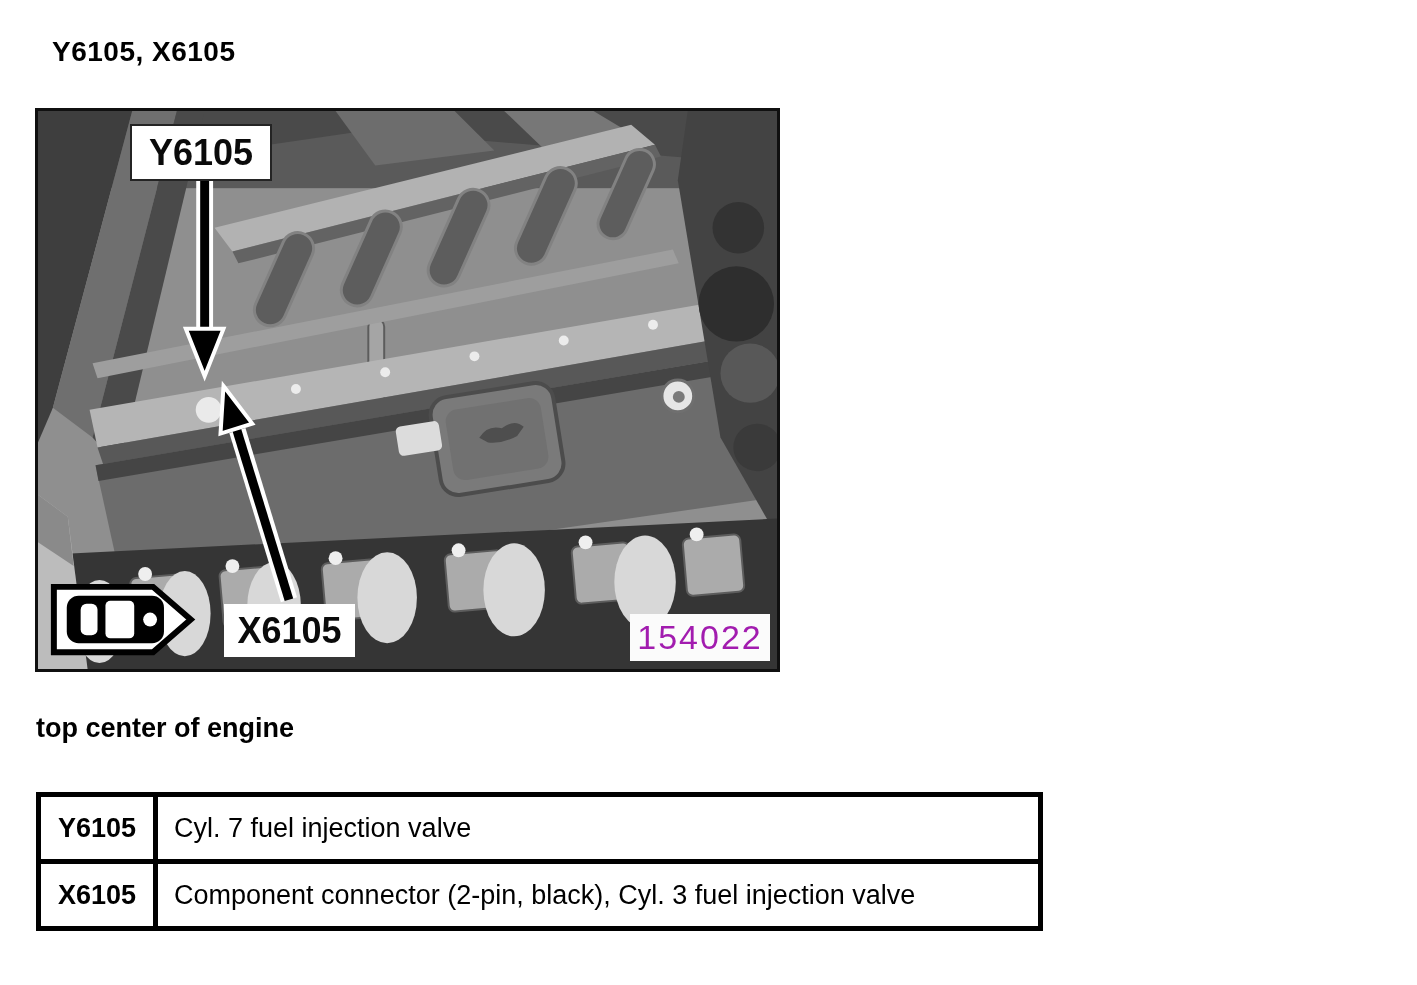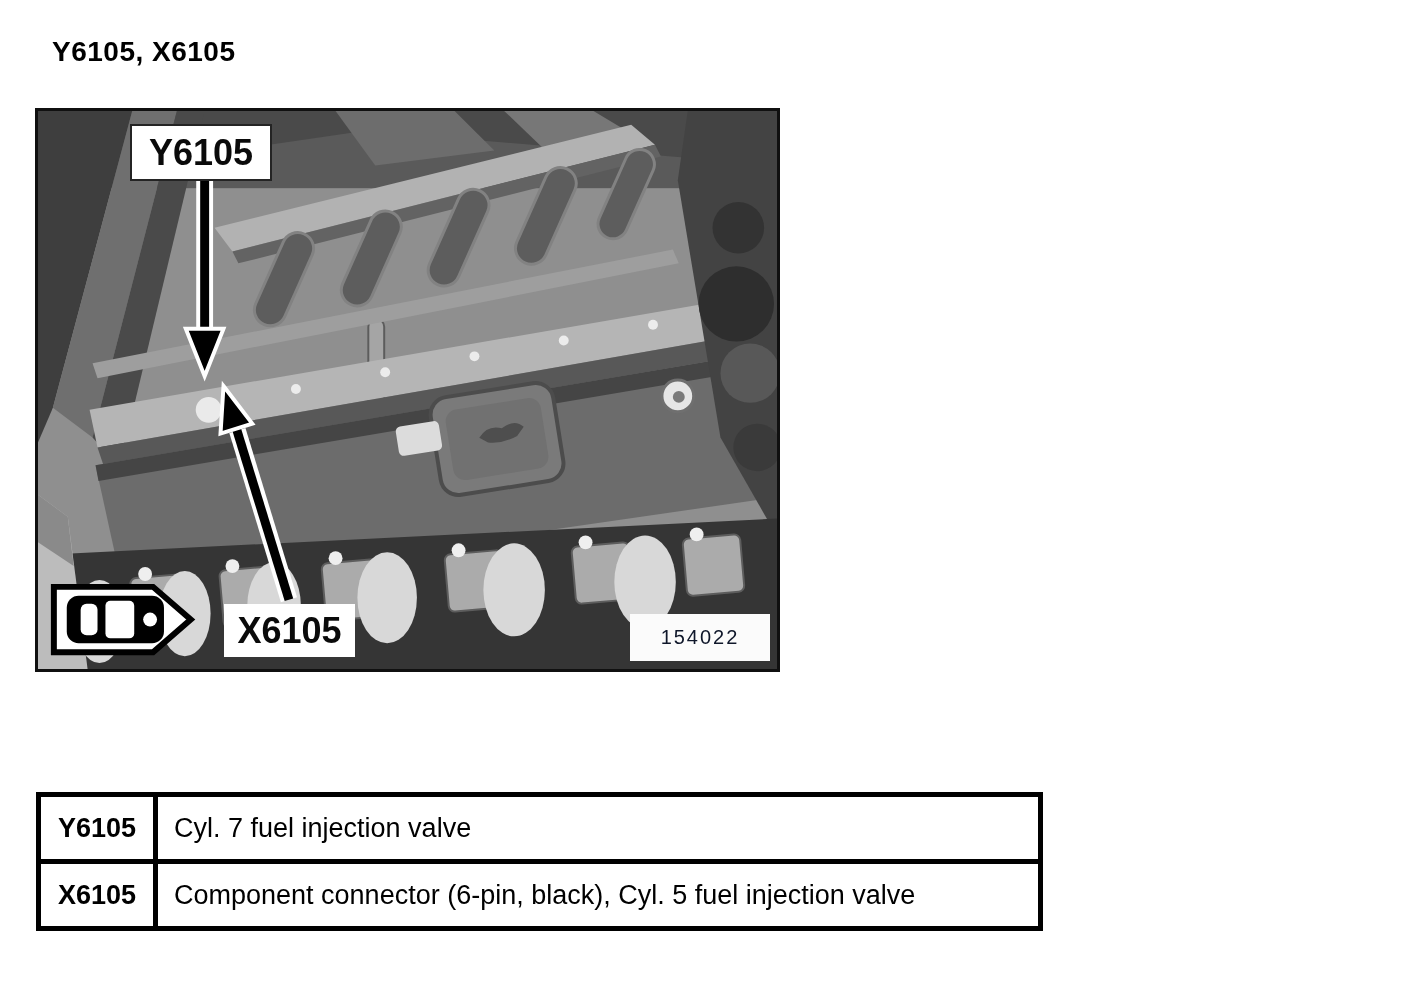--- a/index.html
+++ b/index.html
@@ -68,22 +68,22 @@
     width: 131px;
     height: 53px;
   }
   .photo-id {
     position: absolute;
     left: 592px;
     top: 503px;
     width: 140px;
     height: 47px;
     background: #fbfbfb;
-    color: #0f172a;
-    font-size: 20px;
+    color: #a21caf;
+    font-size: 34px;
     letter-spacing: 2px;
     display: flex;
     align-items: center;
     justify-content: center;
   }
   .caption {
     position: absolute;
     left: 36px;
     top: 713px;
     font-size: 27px;
@@ -231,27 +231,28 @@
         <rect x="55" y="17" width="29" height="38" rx="5" fill="#ffffff"></rect>
         <circle cx="100" cy="36" r="7" fill="#ffffff"></circle>
       </g>
     </svg>
 
     <div class="callout callout-y">Y6105</div>
     <div class="callout callout-x">X6105</div>
     <div class="photo-id">154022</div>
   </figure>
 
+  <p class="caption">top center of engine</p>
 
   <table class="legend">
     <tbody>
       <tr>
         <td class="code-cell">Y6105</td>
         <td class="desc-cell">Cyl. 7 fuel injection valve</td>
       </tr>
       <tr>
         <td class="code-cell">X6105</td>
-        <td class="desc-cell">Component connector (6-pin, black), Cyl. 5 fuel injection valve</td>
+        <td class="desc-cell">Component connector (2-pin, black), Cyl. 3 fuel injection valve</td>
       </tr>
     </tbody>
   </table>
 
 </div>
 
 </body></html>

